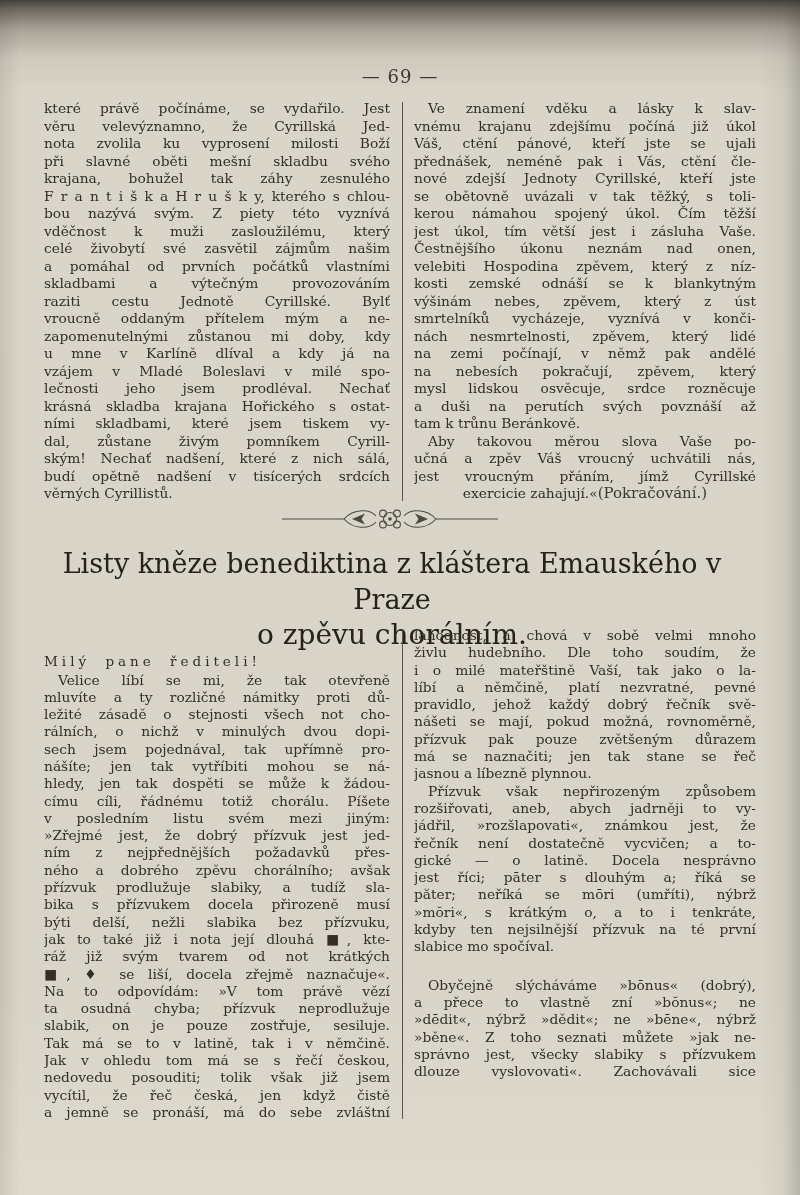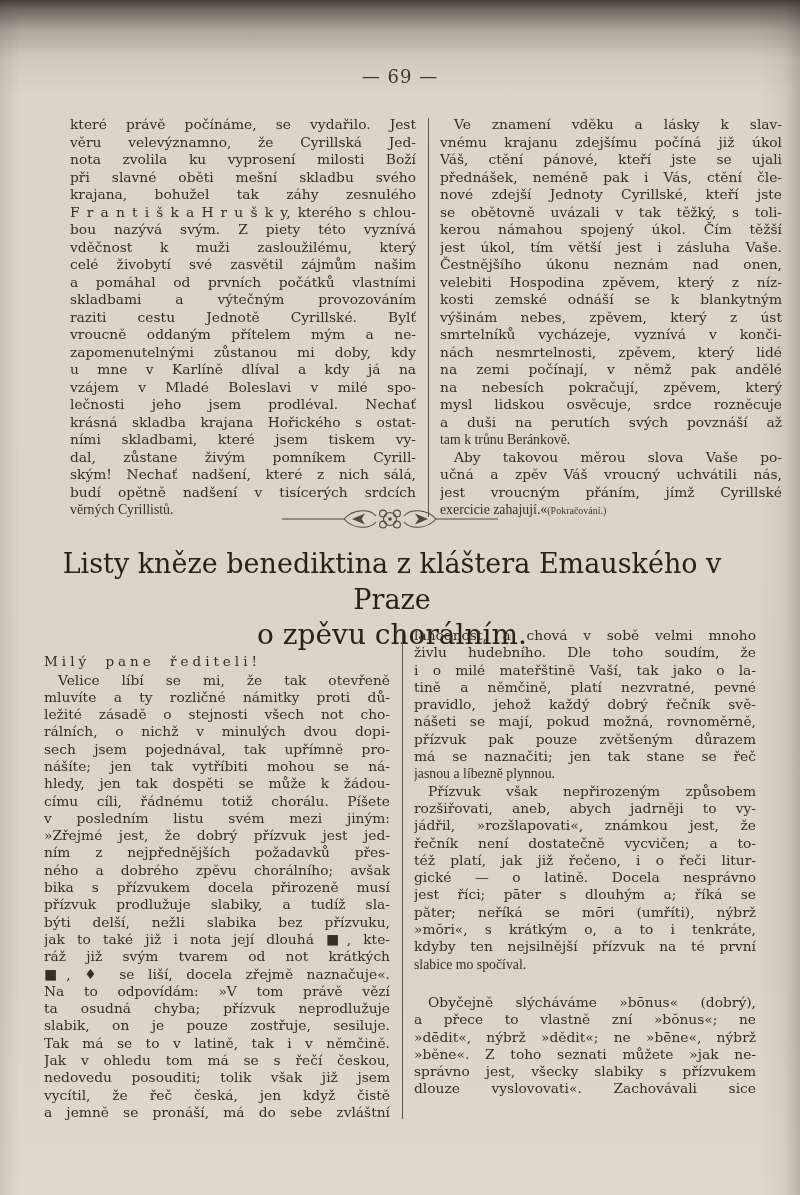--- a/index.html
+++ b/index.html
@@ -10,35 +10,35 @@
     background:
       linear-gradient(90deg, rgba(40,38,33,0.10) 0, rgba(40,38,33,0) 20px),
       linear-gradient(270deg, rgba(40,38,33,0.22) 0, rgba(40,38,33,0.06) 16px, rgba(40,38,33,0) 42px),
       linear-gradient(180deg, #45423c 0px, #6d685f 9px, #aaa499 30px, #cfcabd 58px, #d9d5c8 95px, #d8d4c7 82%, #dedacd 100%);
   }
   .pageno{
     position:absolute;top:66px;left:0;right:0;text-align:center;
     font-size:18px;letter-spacing:1px;color:#3a362d;
   }
   .cols{position:absolute;left:44px;width:712px;display:flex;}
-  .cols-a1{top:116px;margin-left:26px;}
+  .cols-a1{top:100px;}
   .cols-a2{top:627px;}
   .col{width:346px;}
   .col.right{flex:1;}
   .rule{width:1px;background:#5b564c;margin:2px 11px 2px 12px;}
   .ln{
     text-align:justify;text-align-last:justify;
     font-size:13.8px;overflow:hidden;
   }
   .cols-a1 .ln{height:17.5px;line-height:17.5px;}
   .cols-a2 .ln{height:17.3px;line-height:17.3px;}
-  .ln.end{text-align-last:left;font-family:Liberation Serif, serif;}
+  .ln.end{text-align-last:left;}
   .ln.ind{text-indent:14px;}
-  .ln.spread{display:flex;justify-content:flex-start;align-items:baseline;}
-  .ln.spread .small{font-size:10px;color:#3d392f;}
+  .ln.spread{display:flex;justify-content:center;align-items:baseline;}
+  .ln.spread .small{font-size:15px;color:#3d392f;}
   .para.gap{margin-top:21px;}
   .ornament{position:absolute;top:504px;left:280px;width:220px;height:30px;}
   .title{
     position:absolute;top:546px;left:32px;width:720px;text-align:center;
     color:#262219;
   }
   .title .t1{font-size:27px;line-height:36px;}
   .title .t2{font-size:28px;line-height:34px;}
   .salut{
     height:20.5px;line-height:20.5px;text-align:left;
@@ -153,22 +153,22 @@
             <div class="ln">ležité zásadě o stejnosti všech not cho-</div>
             <div class="ln">rálních, o nichž v minulých dvou dopi-</div>
             <div class="ln">sech jsem pojednával, tak upřímně pro-</div>
             <div class="ln">nášíte; jen tak vytříbiti mohou se ná-</div>
             <div class="ln">hledy, jen tak dospěti se může k žádou-</div>
             <div class="ln">címu cíli, řádnému totiž chorálu. Píšete</div>
             <div class="ln">v posledním listu svém mezi jiným:</div>
             <div class="ln">»Zřejmé jest, že dobrý přízvuk jest jed-</div>
             <div class="ln">ním z nejpřednějších požadavků přes-</div>
             <div class="ln">ného a dobrého zpěvu chorálního; avšak</div>
+            <div class="ln">přízvuk prodlužuje slabiky, a tudíž sla-</div>
             <div class="ln">bika s přízvukem docela přirozeně musí</div>
-            <div class="ln">přízvuk prodlužuje slabiky, a tudíž sla-</div>
             <div class="ln">býti delší, nežli slabika bez přízvuku,</div>
             <div class="ln">jak to také již i nota její dlouhá ■, kte-</div>
             <div class="ln">ráž již svým tvarem od not krátkých</div>
             <div class="ln">■, ♦ se liší, docela zřejmě naznačuje«.</div>
             <div class="ln">Na to odpovídám: »V tom právě vězí</div>
             <div class="ln">ta osudná chyba; přízvuk neprodlužuje</div>
             <div class="ln">slabik, on je pouze zostřuje, sesiluje.</div>
             <div class="ln">Tak má se to v latině, tak i v němčině.</div>
             <div class="ln">Jak v ohledu tom má se s řečí českou,</div>
             <div class="ln">nedovedu posouditi; tolik však již jsem</div>
@@ -176,33 +176,32 @@
             <div class="ln">a jemně se pronáší, má do sebe zvláštní</div>
           </div>
         </div>
     </div>
     <div class="rule"></div>
     <div class="col right">
         <div class="para">
           <div class="ln">lahodnost, a chová v sobě velmi mnoho</div>
           <div class="ln">živlu hudebního. Dle toho soudím, že</div>
           <div class="ln">i o milé mateřštině Vaší, tak jako o la-</div>
-          <div class="ln">tině a němčině, platí nezvratné, pevné</div>
+          <div class="ln">líbí a němčině, platí nezvratné, pevné</div>
           <div class="ln">pravidlo, jehož každý dobrý řečník svě-</div>
           <div class="ln">nášeti se mají, pokud možná, rovnoměrně,</div>
           <div class="ln">přízvuk pak pouze zvětšeným důrazem</div>
           <div class="ln">má se naznačiti; jen tak stane se řeč</div>
           <div class="ln end">jasnou a líbezně plynnou.</div>
         </div>
         <div class="para">
           <div class="ln ind">Přízvuk však nepřirozeným způsobem</div>
           <div class="ln">rozšiřovati, aneb, abych jadrněji to vy-</div>
           <div class="ln">jádřil, »rozšlapovati«, známkou jest, že</div>
           <div class="ln">řečník není dostatečně vycvičen; a to-</div>
-          <div class="ln">též platí, jak již řečeno, i o řeči litur-</div>
           <div class="ln">gické — o latině. Docela nesprávno</div>
           <div class="ln">jest říci; pāter s dlouhým a; říká se</div>
           <div class="ln">păter; neříká se mōri (umříti), nýbrž</div>
           <div class="ln">»mŏri«, s krátkým o, a to i tenkráte,</div>
           <div class="ln">kdyby ten nejsilnější přízvuk na té první</div>
           <div class="ln end">slabice mo spočíval.</div>
         </div>
         <div class="para gap">
           <div class="ln ind">Obyčejně slýcháváme »bōnus« (dobrý),</div>
           <div class="ln">a přece to vlastně zní »bŏnus«; ne</div>

